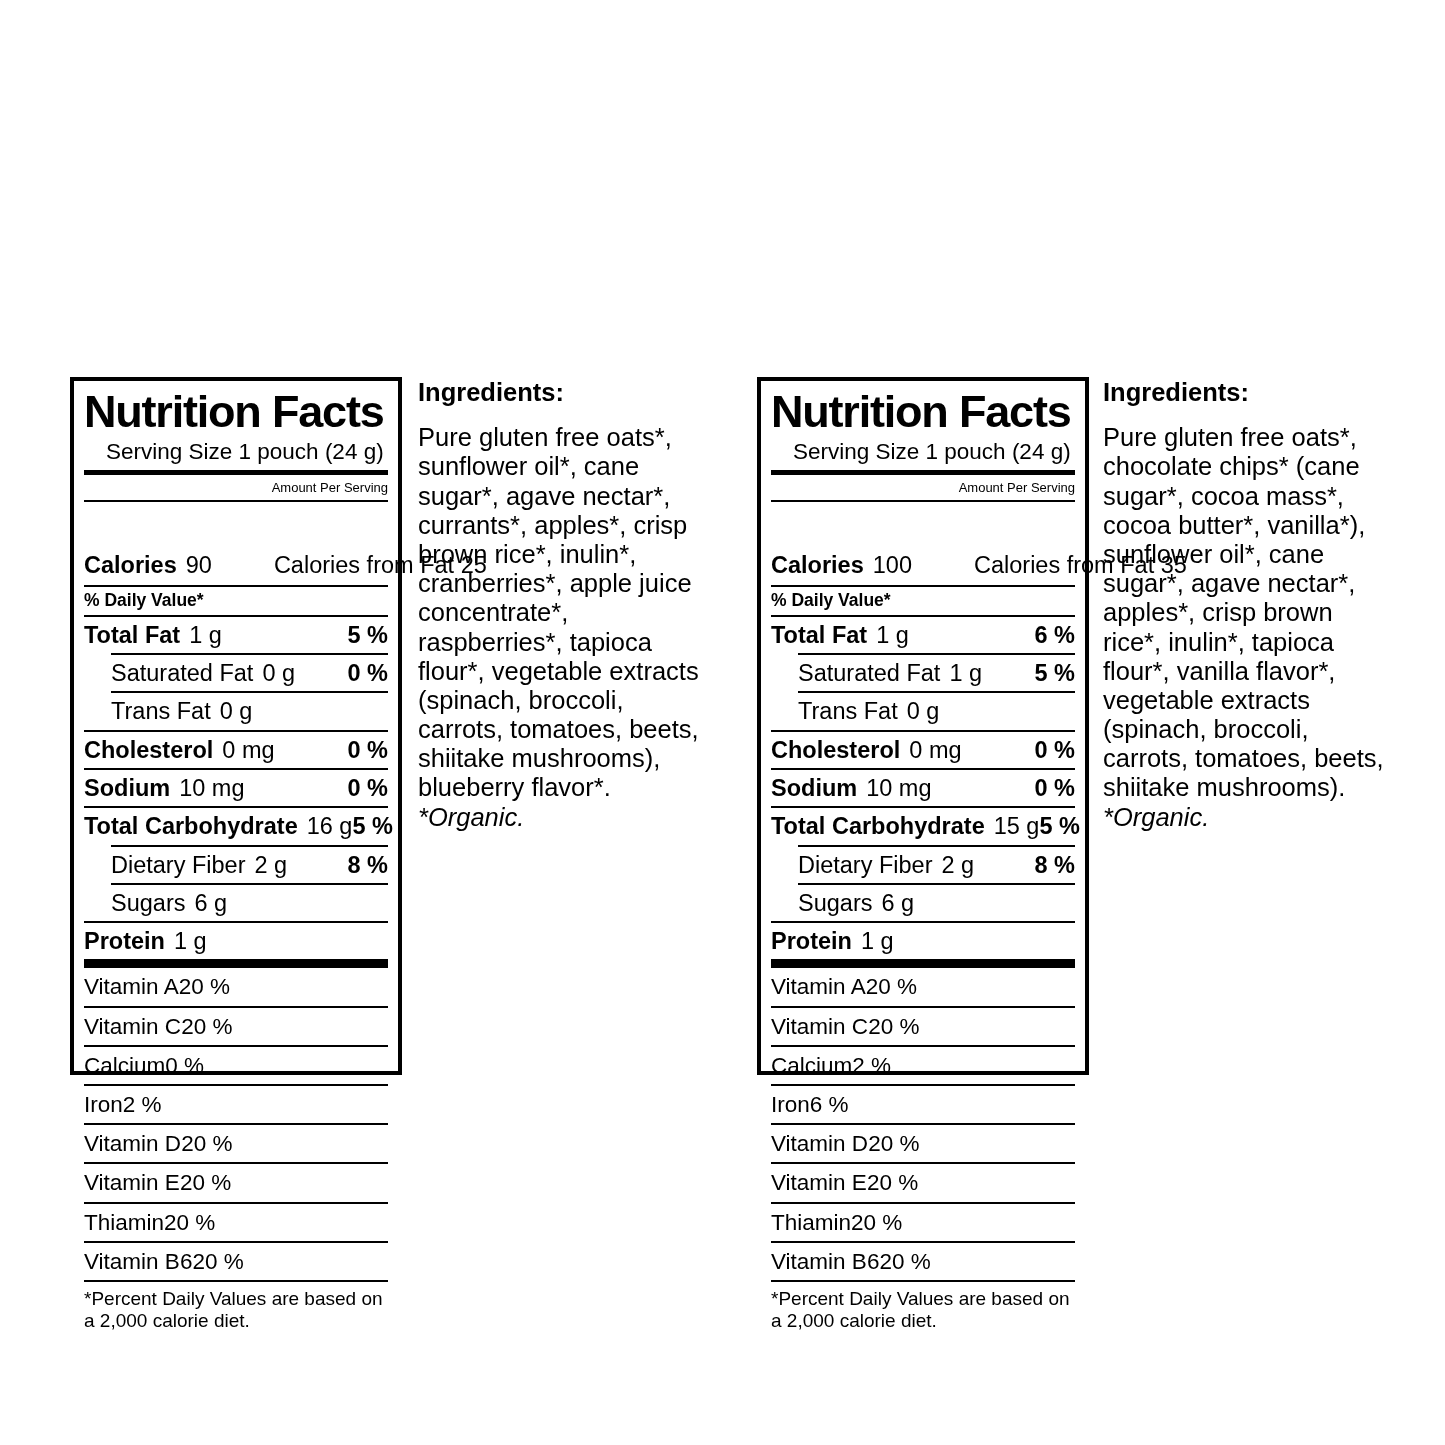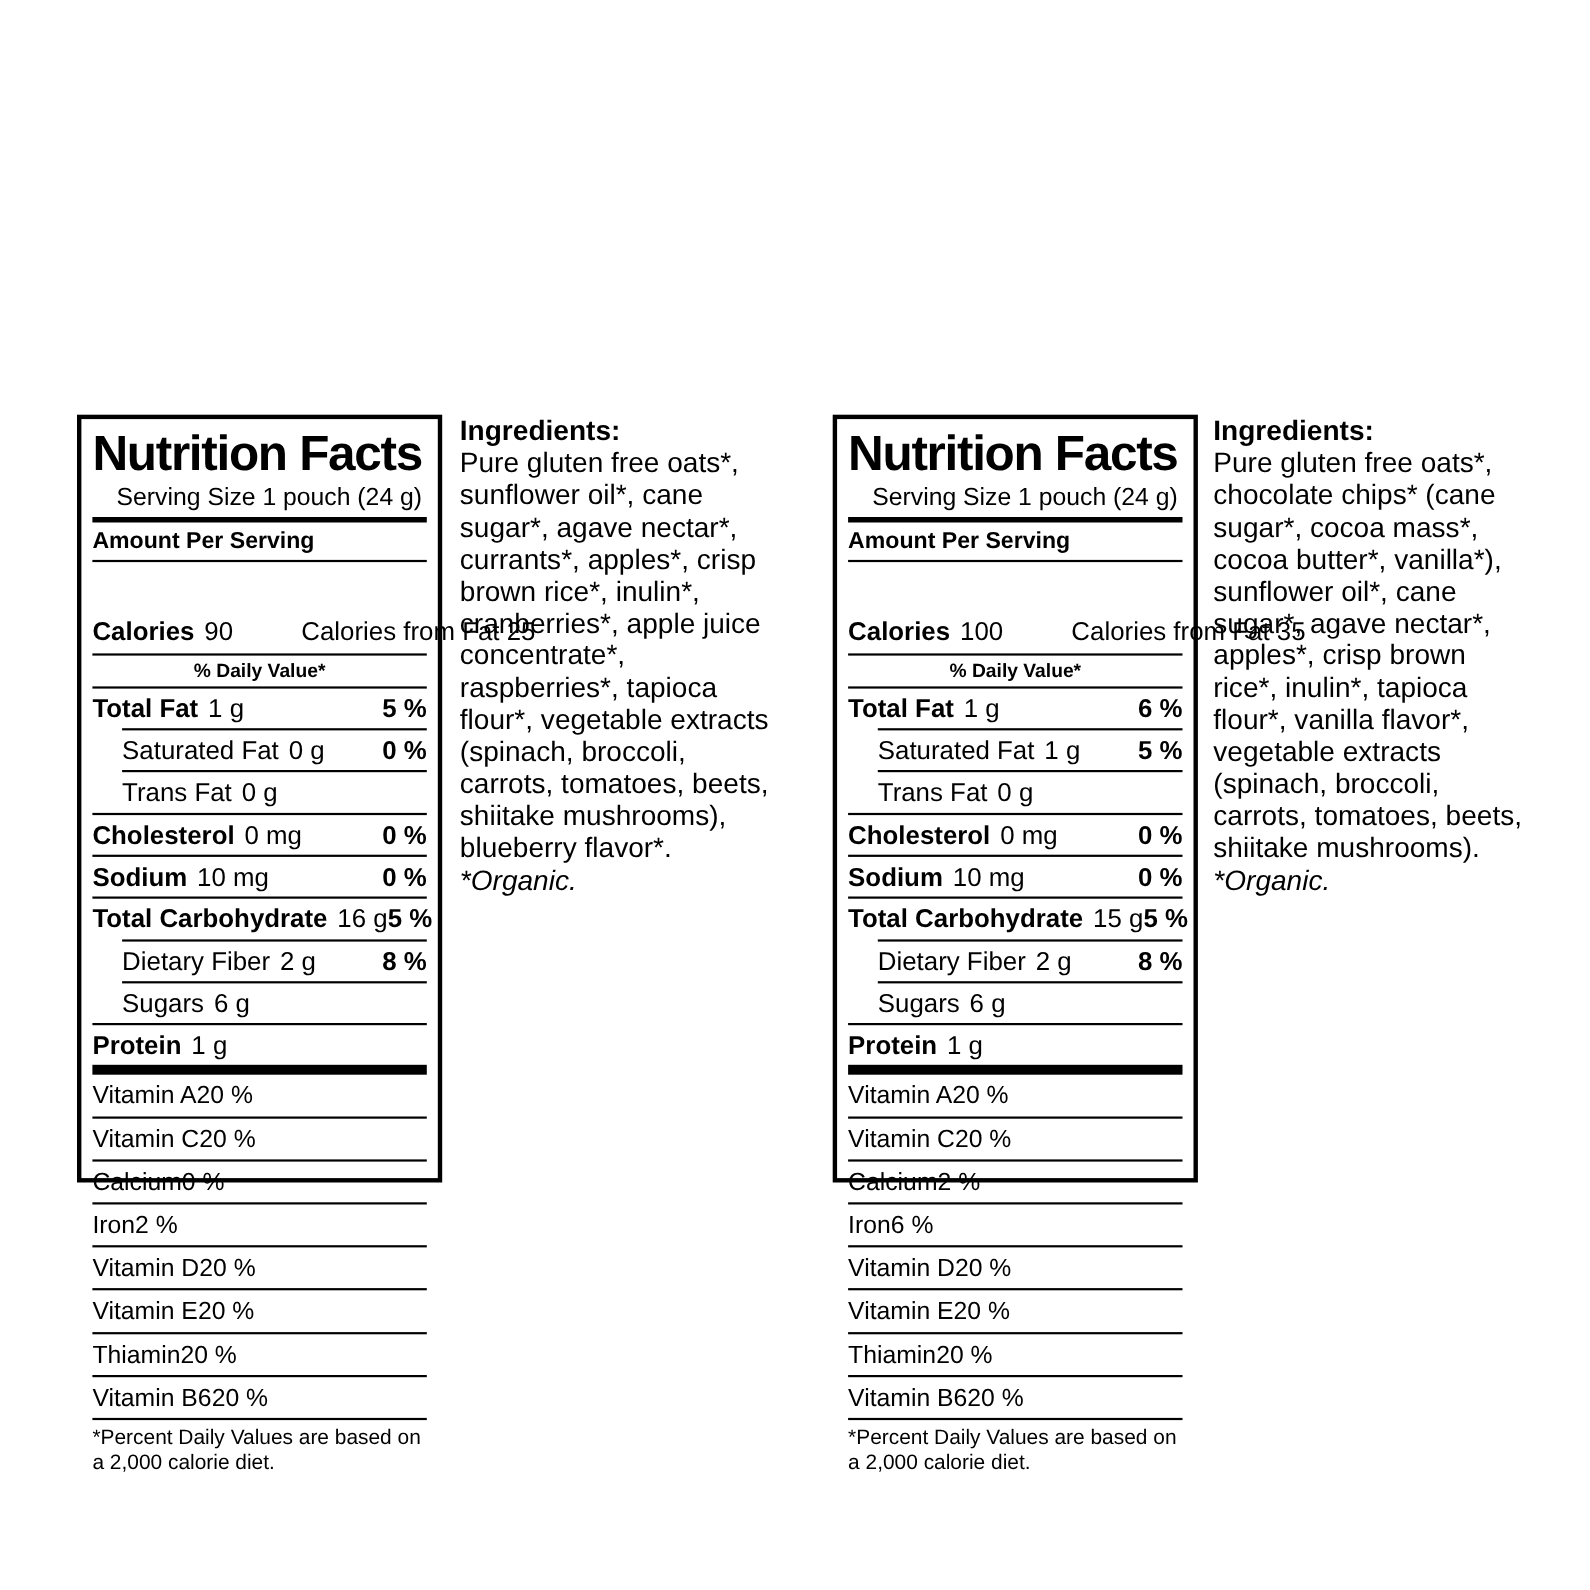--- a/index.html
+++ b/index.html
@@ -47,23 +47,24 @@
     padding-bottom: 5px;
     white-space: nowrap;
     margin-left: 22px;
   }
 
   .rule-thick { border-top: 9px solid #000; }
   .rule-med   { border-top: 5px solid #000; }
   .rule-thin  { border-top: 2px solid #000; }
 
   .nf-amount {
-    font-size: 21px;
-    font-weight: bold;
+    font-size: 13px;
+    font-weight: normal;
     padding: 5px 0 5px 0;
+    text-align: right;
   }
 
   .nf-row {
     display: flex;
     align-items: baseline;
     justify-content: space-between;
     font-size: 23.5px;
     line-height: 1.12;
     padding: 5px 0 5px 0;
     white-space: nowrap;
@@ -81,21 +82,21 @@
   .dv-plain { font-weight: normal; }
 
   .cal-from-fat {
     font-weight: normal;
     margin-left: 62px;
   }
 
   .nf-dvheader {
     font-size: 17.5px;
     font-weight: bold;
-    text-align: center;
+    text-align: left;
     padding: 3px 0 4px 0;
   }
 
   .indent { padding-left: 27px; }
   .indent-rule { margin-left: 27px; }
 
   
   .vit-row {
     display: flex;
     align-items: baseline;
@@ -112,21 +113,21 @@
   }
 
   
   .ing-block {
     position: absolute;
     font-size: 25.5px;
     line-height: 1.145;
   }
   .ing-head {
     font-weight: bold;
-    margin-bottom: 0px;
+    margin-bottom: 16px;
   }
   .ing-body {
     font-weight: normal;
   }
   .ing-organic {
     font-style: italic;
   }
 </style>
 </head>
 <body>

